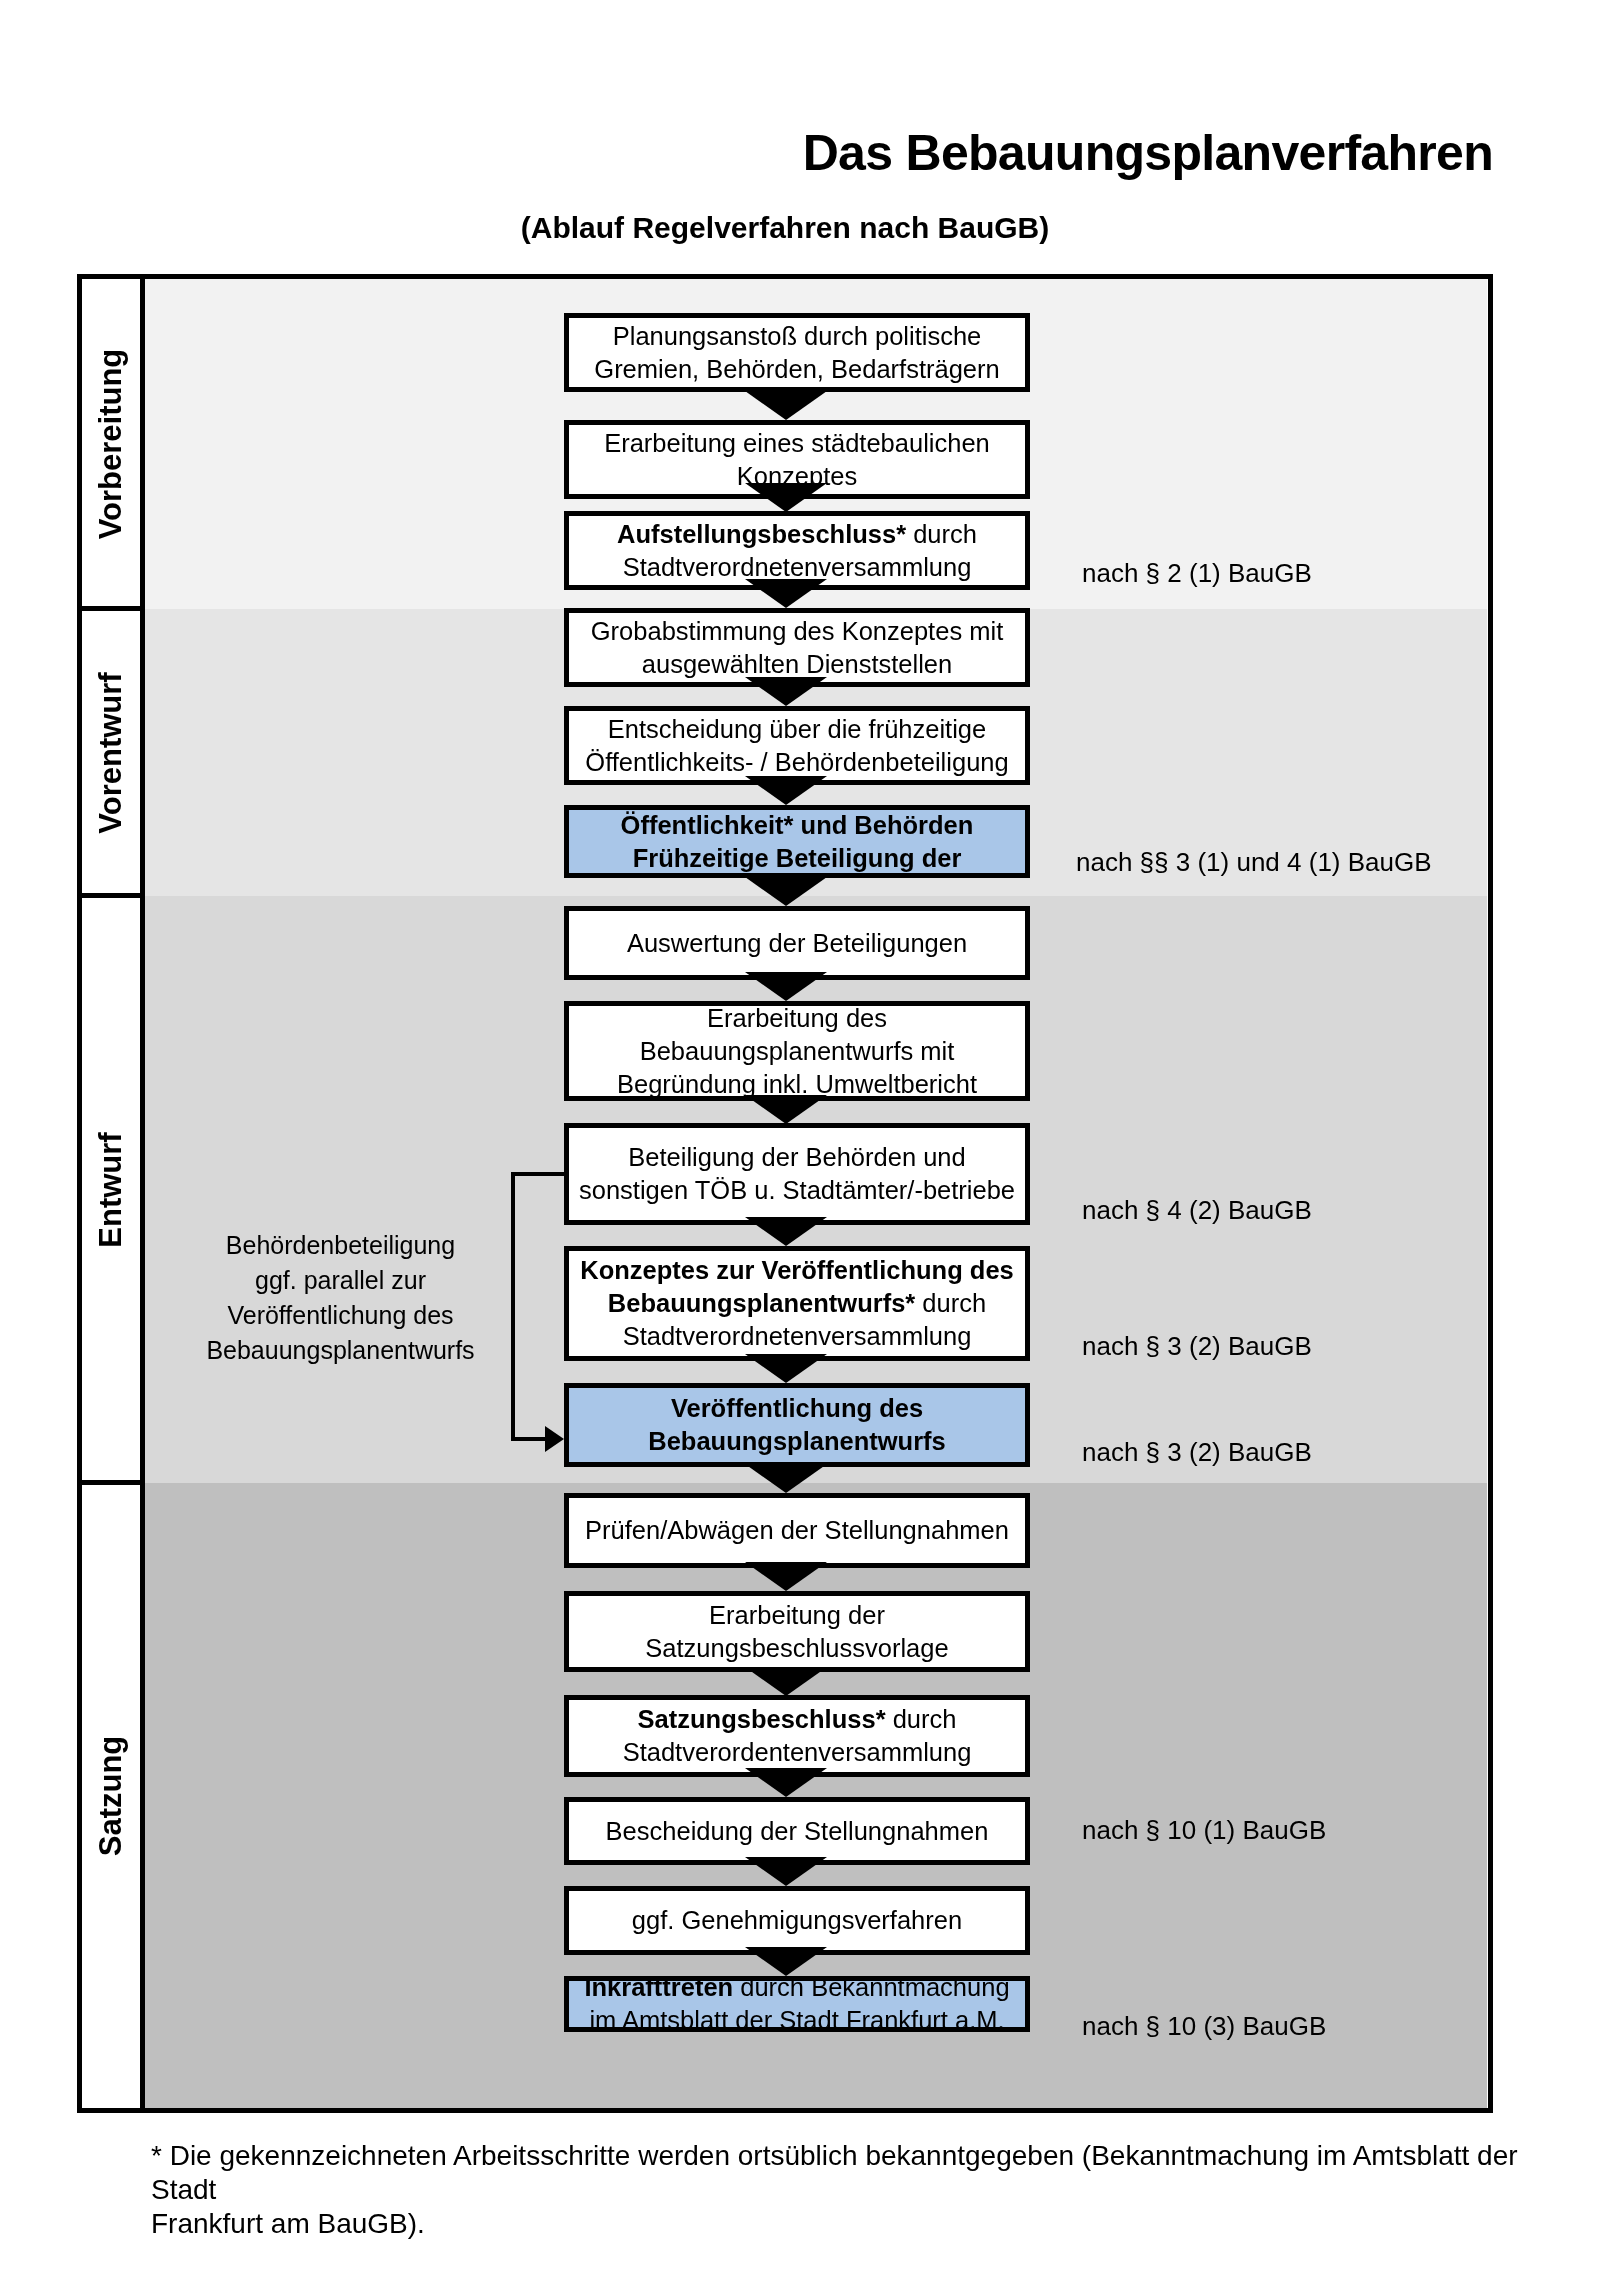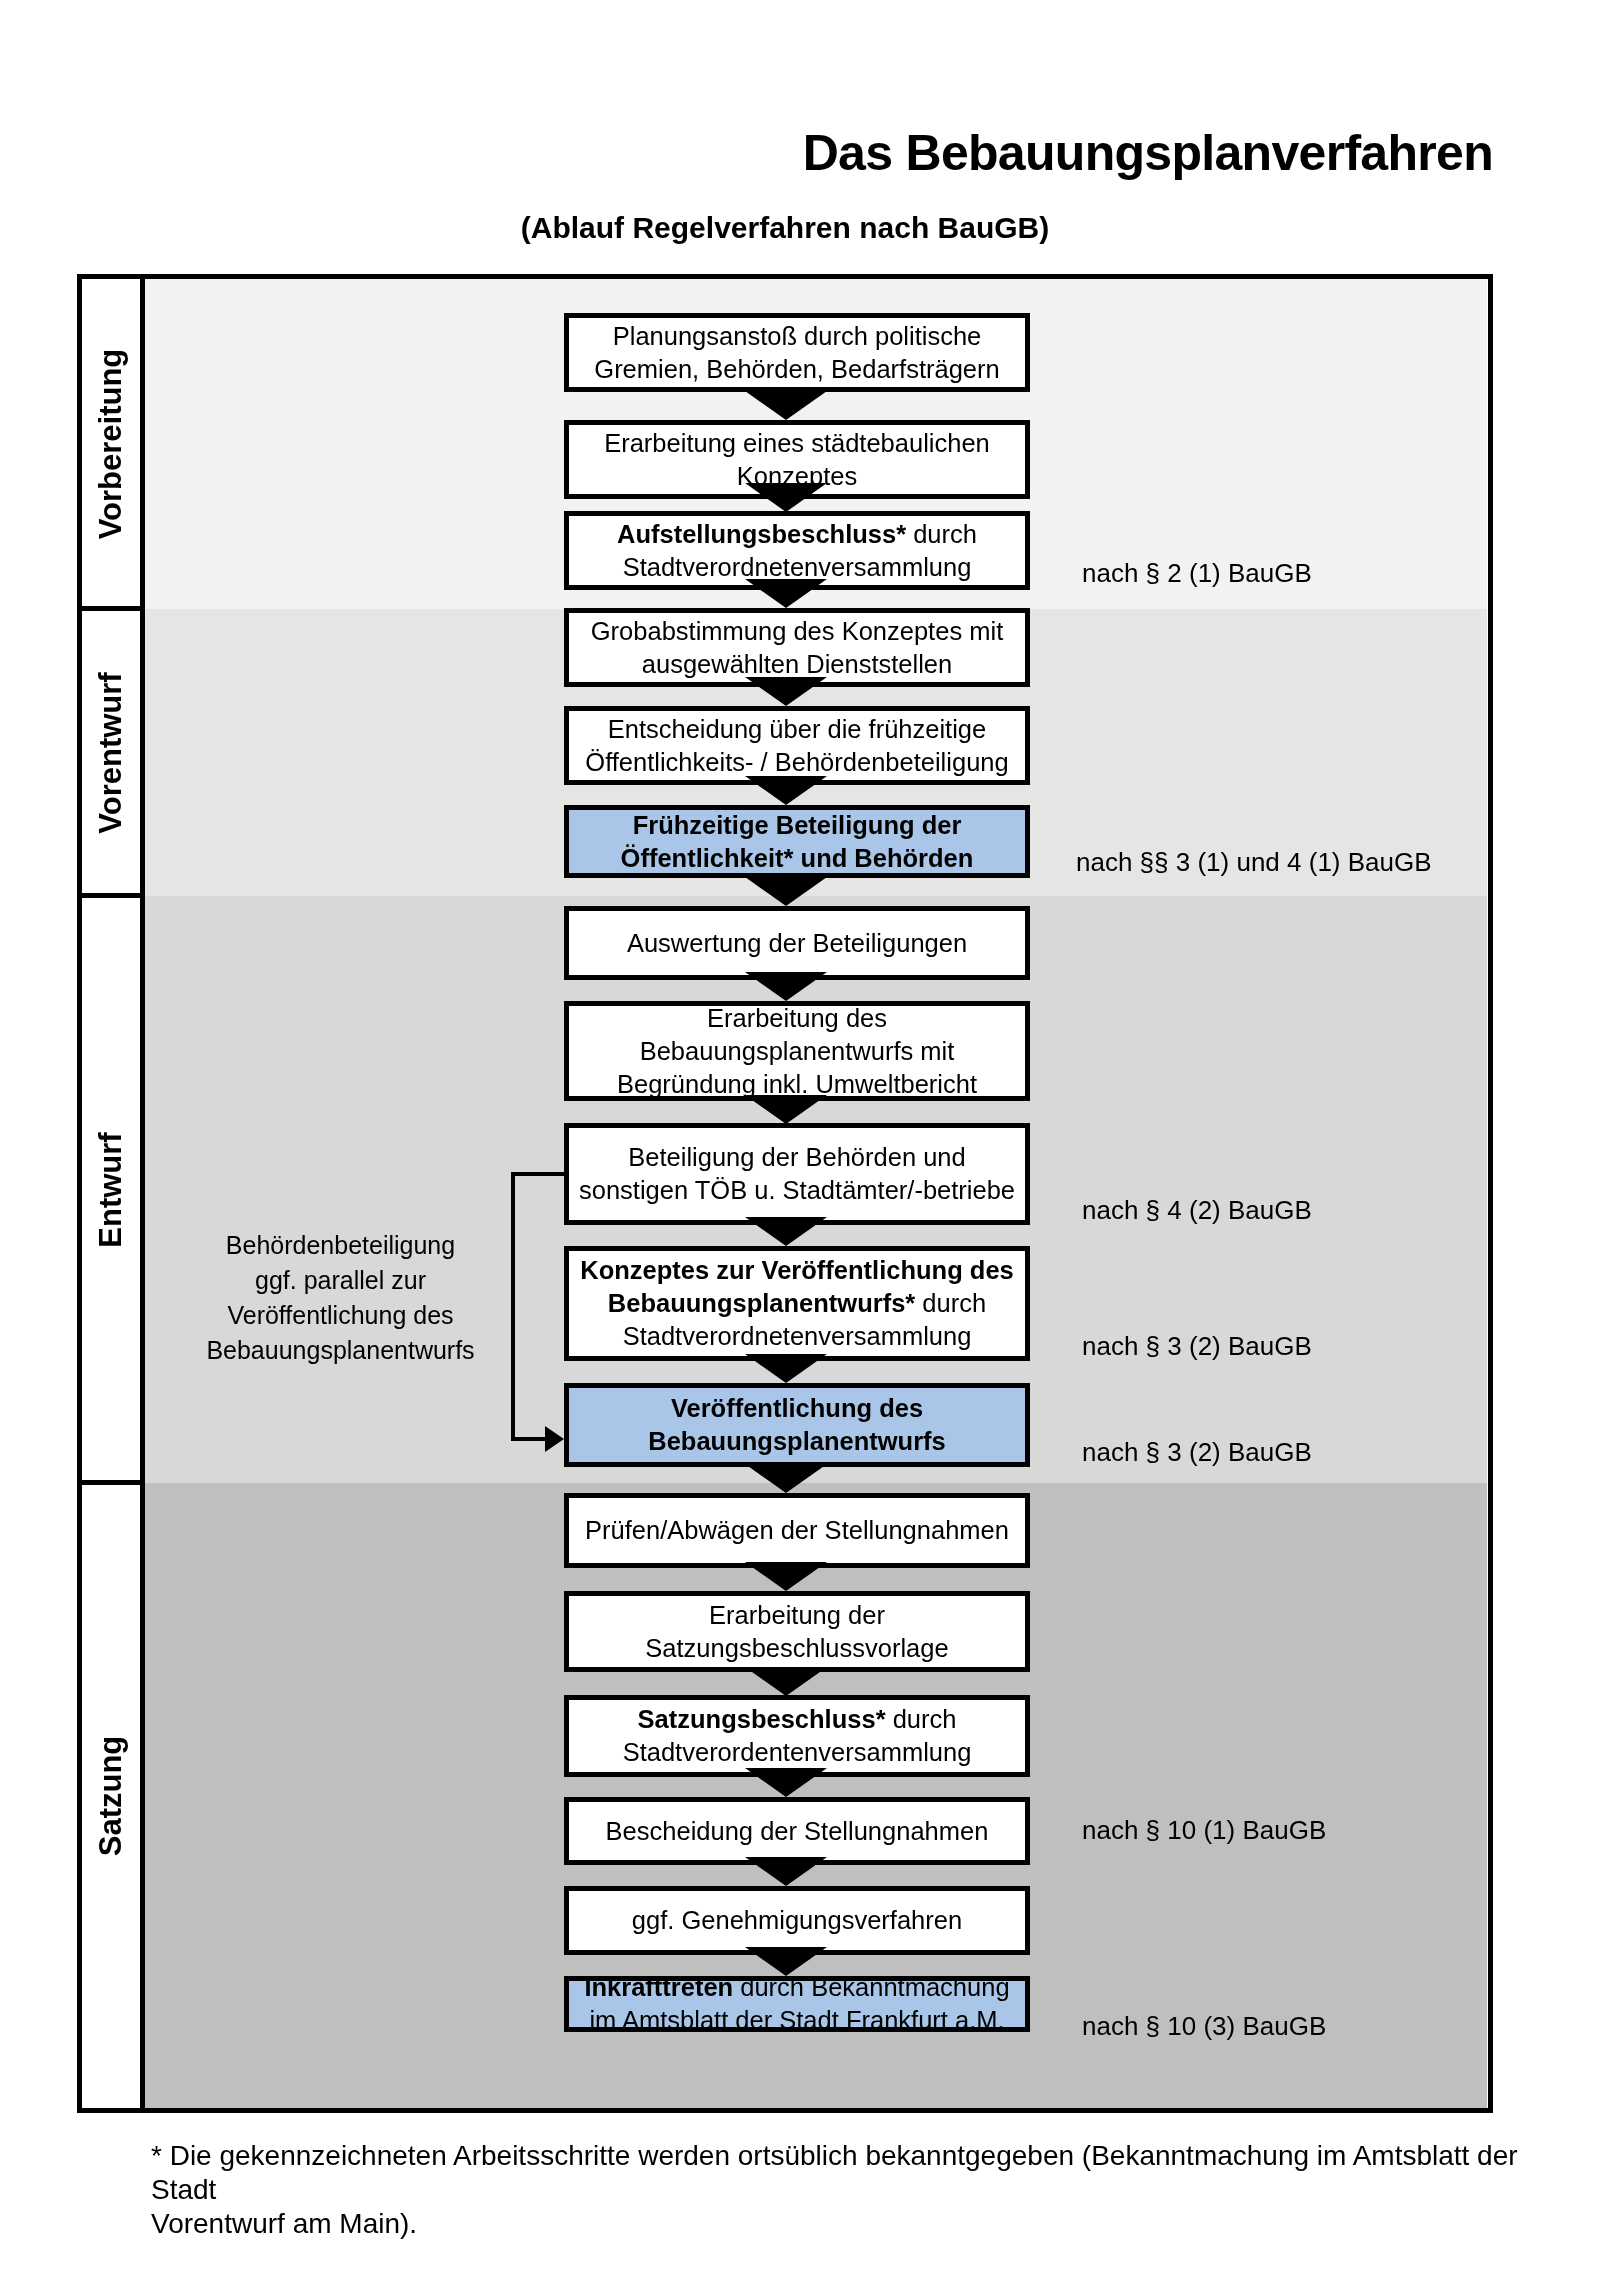--- a/index.html
+++ b/index.html
@@ -116,22 +116,22 @@
   </div>
   <div class="arrow" style="top:398px;"></div>
 
   <div class="box" style="top:427px;height:79px;">
     <div>Entscheidung über die frühzeitige</div>
     <div>Öffentlichkeits- / Behördenbeteiligung</div>
   </div>
   <div class="arrow" style="top:497px;"></div>
 
   <div class="box hl" style="top:526px;height:73px;">
+    <div>Öffentlichkeit* und Behörden</div>
     <div>Frühzeitige Beteiligung der</div>
-    <div>Öffentlichkeit* und Behörden</div>
   </div>
   <div class="arrow" style="top:598px;"></div>
 
   <div class="box" style="top:627px;height:74px;">
     <div>Auswertung der Beteiligungen</div>
   </div>
   <div class="arrow" style="top:693px;"></div>
 
   <div class="box" style="top:722px;height:100px;">
     <div>Erarbeitung des</div>
@@ -207,15 +207,15 @@
   </div>
   <div class="conn" style="left:429px;top:893px;width:54px;height:3.9px;"></div>
   <div class="conn" style="left:429px;top:893px;width:3.9px;height:268px;"></div>
   <div class="conn" style="left:429px;top:1158px;width:38px;height:3.9px;"></div>
   <div class="conn-arrowhead"></div>
 
 </div>
 
 <div class="footnote">
   <div>* Die gekennzeichneten Arbeitsschritte werden ortsüblich bekanntgegeben (Bekanntmachung im Amtsblatt  der Stadt</div>
-  <div>Vorentwurf am Main).</div>
+  <div>Frankfurt am BauGB).</div>
 </div>
 
 
 </body></html>

